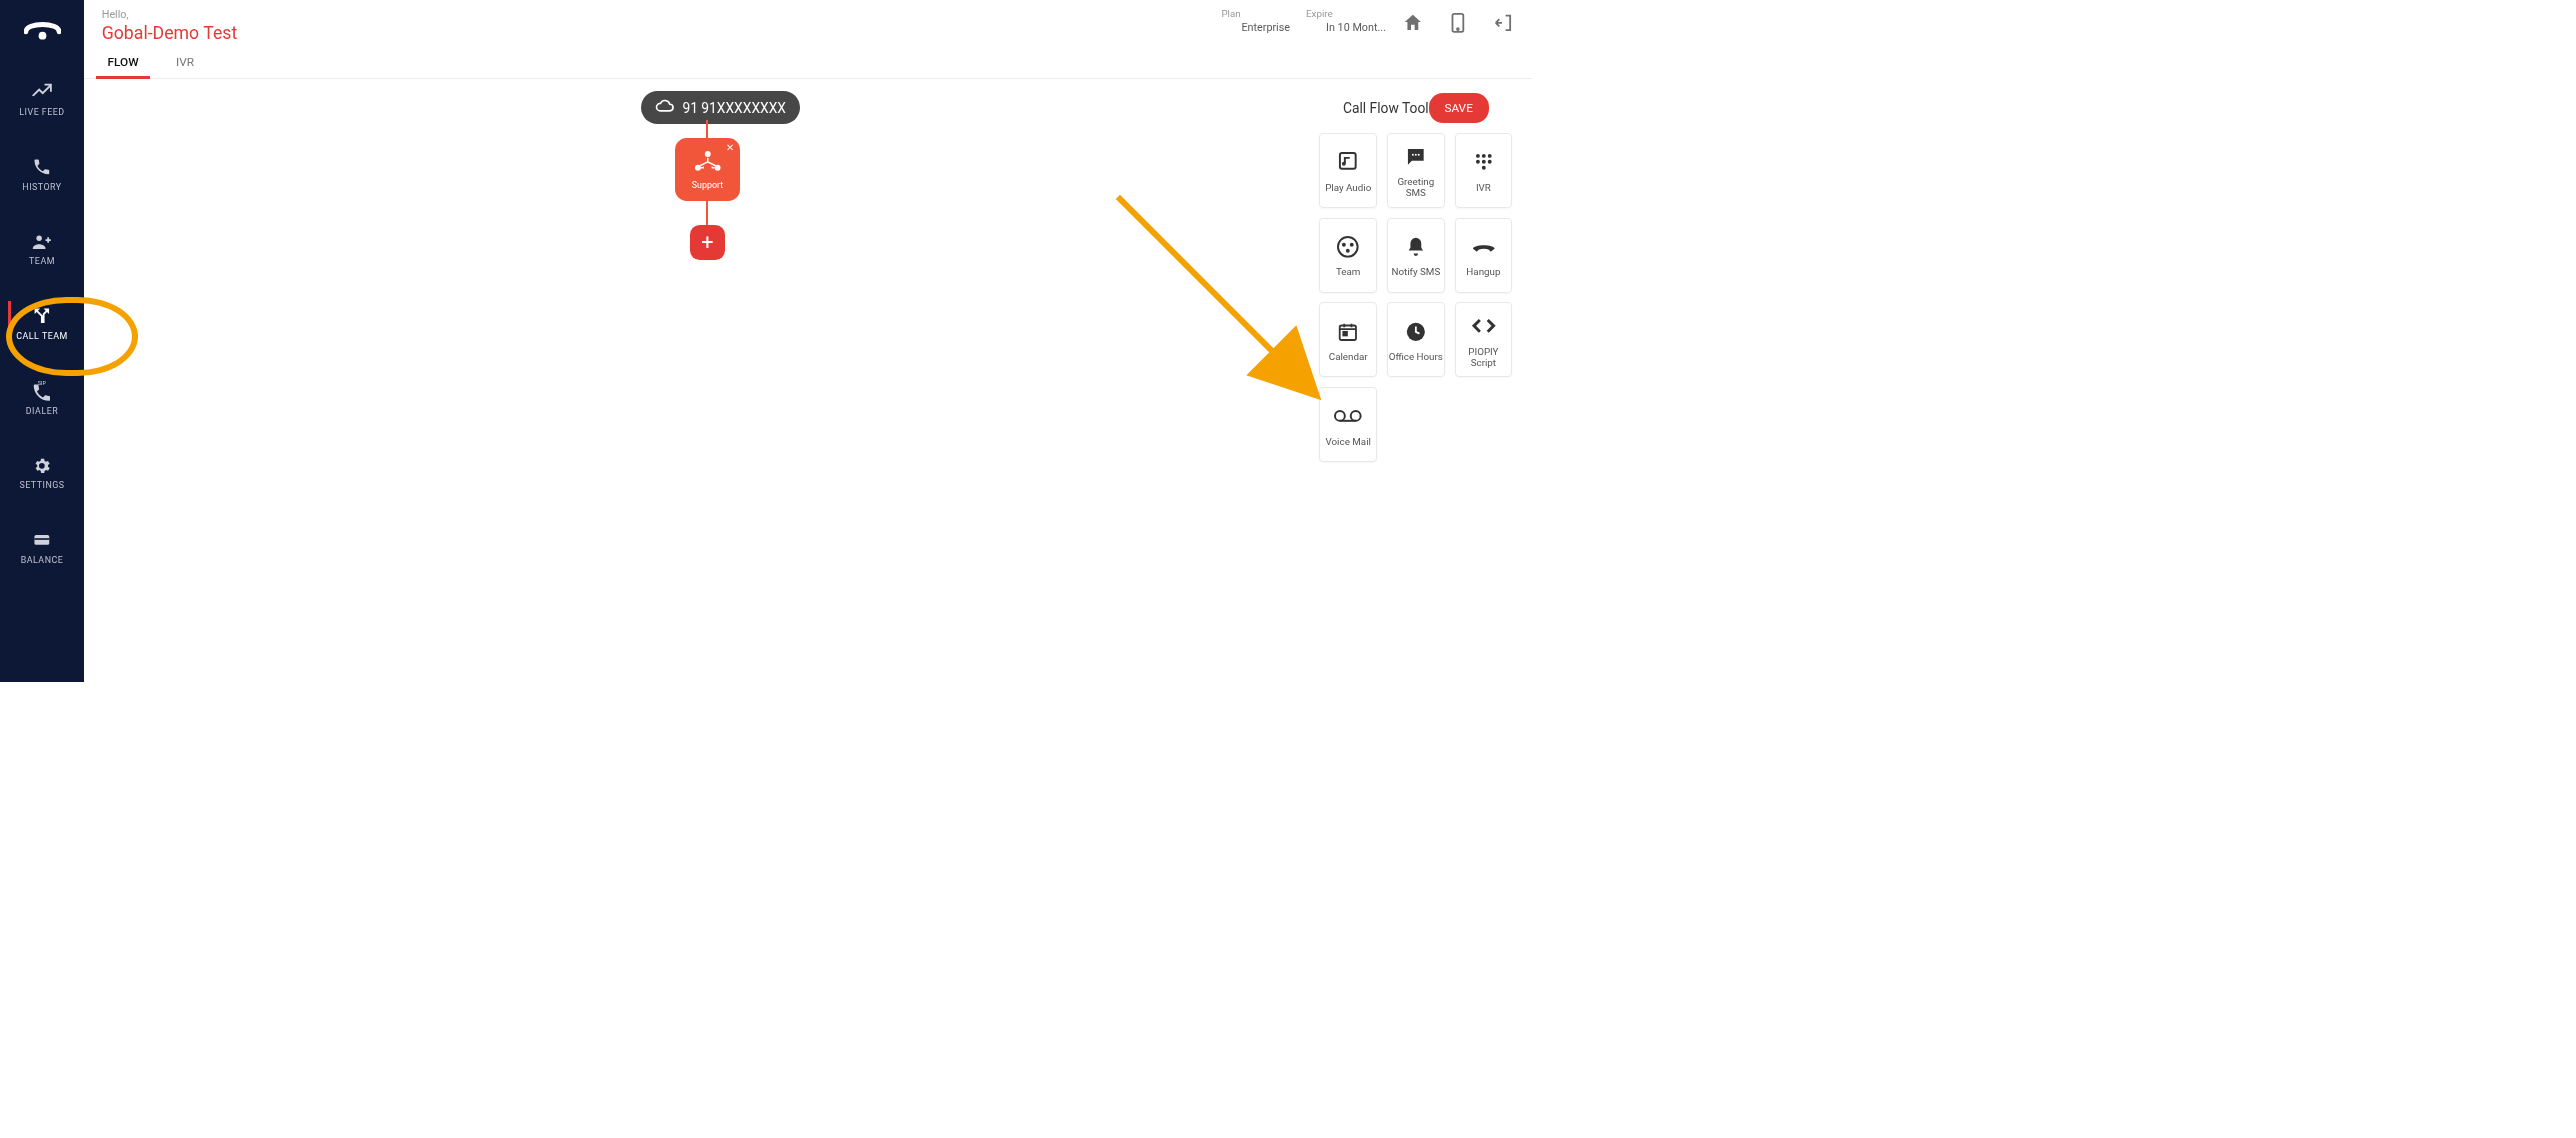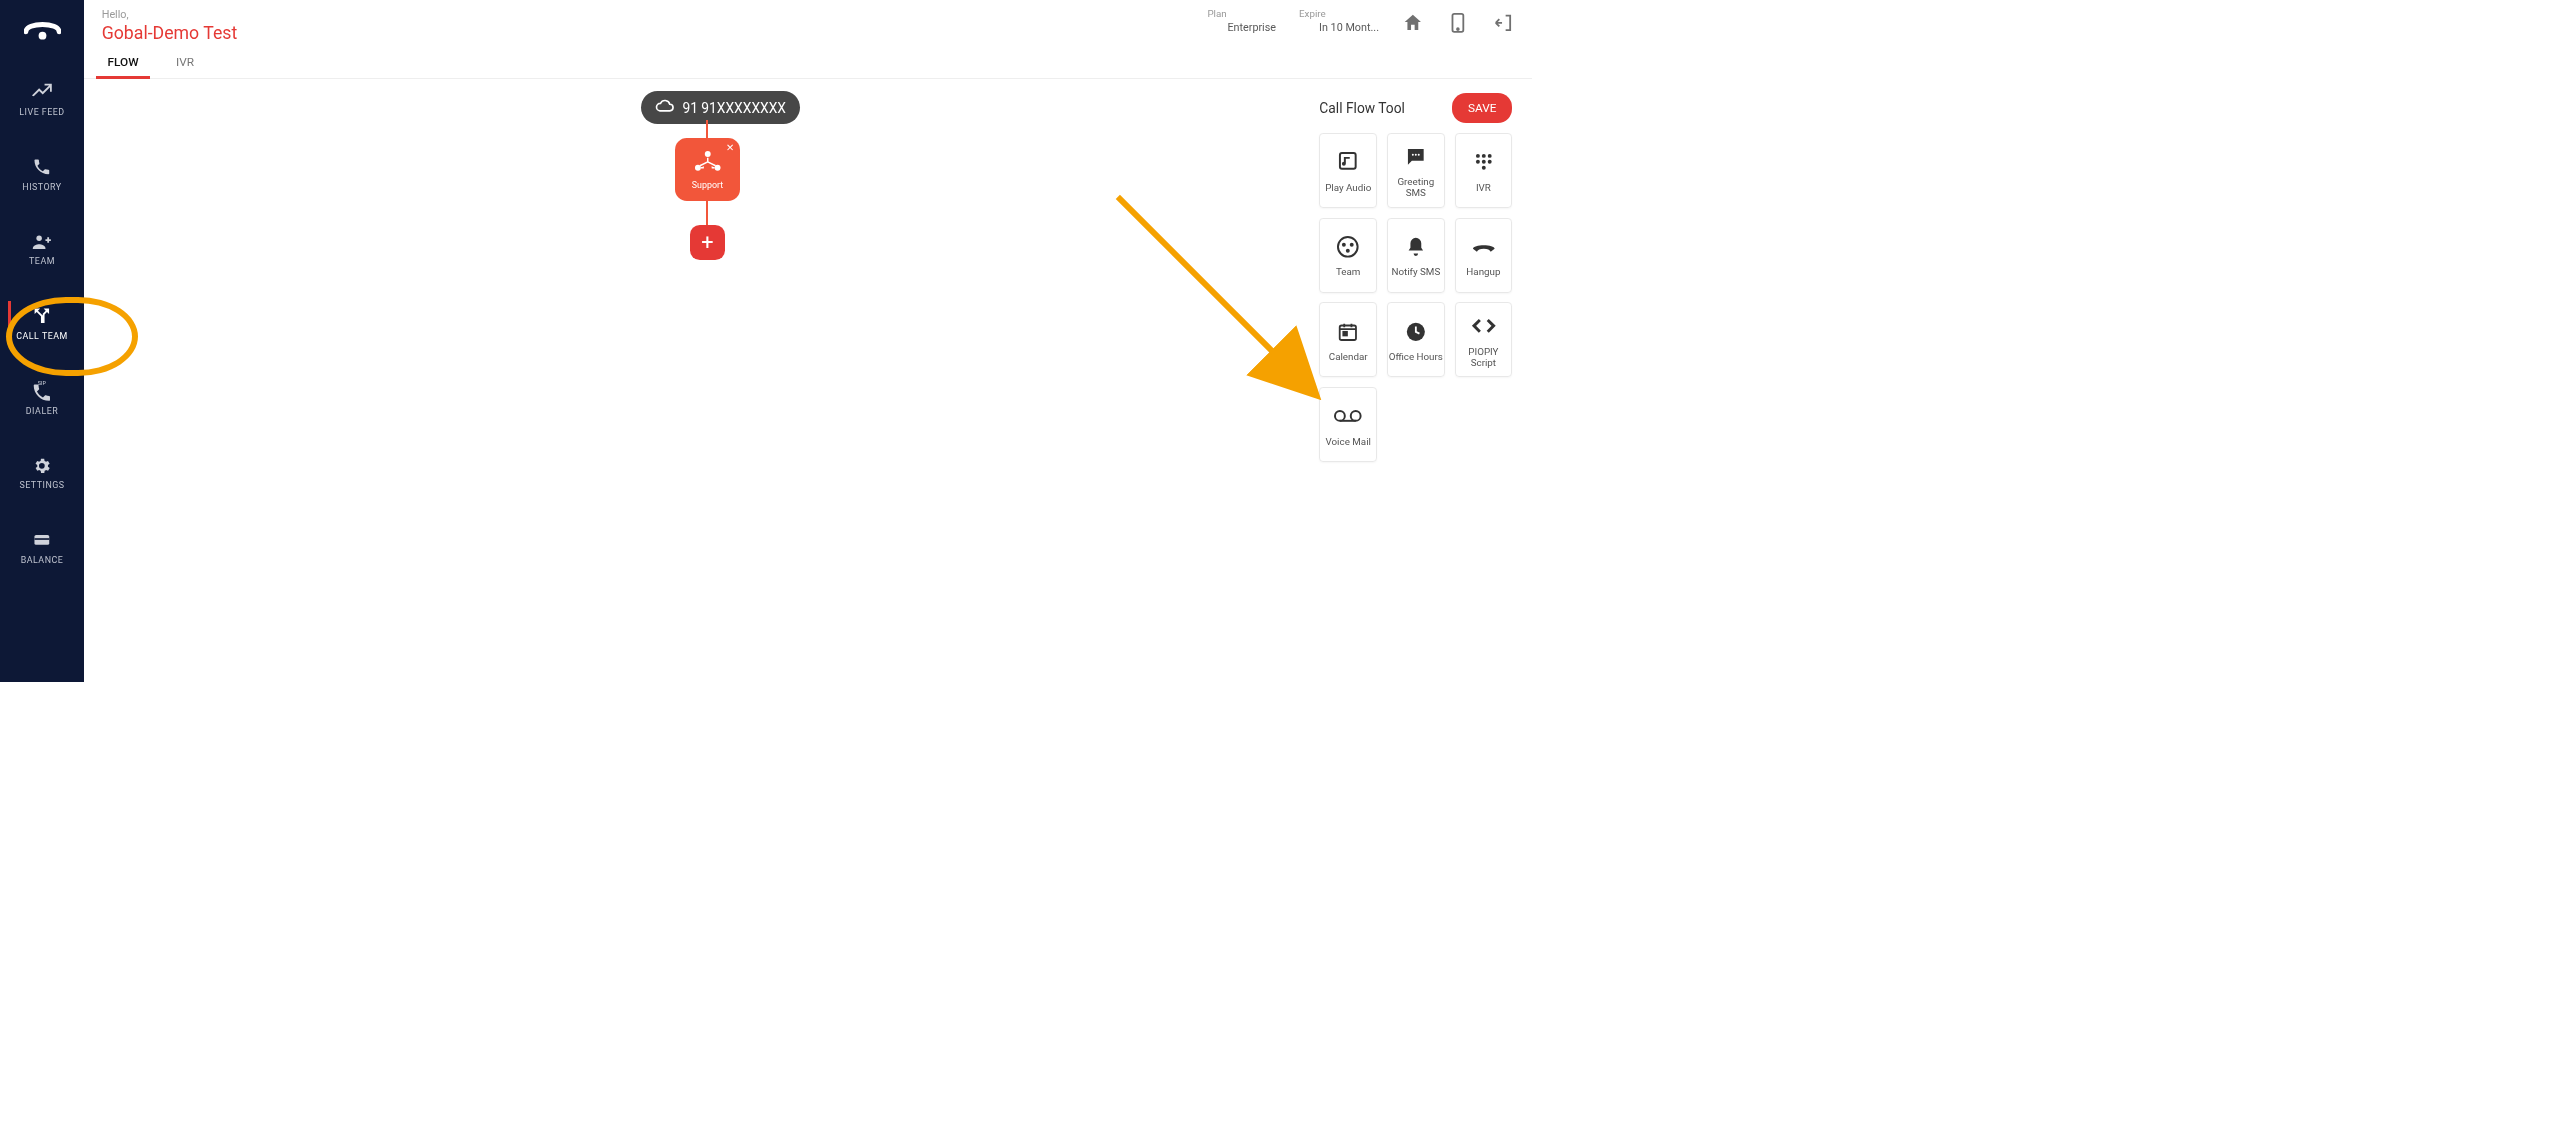--- a/index.html
+++ b/index.html
@@ -17,21 +17,21 @@
     .nav-item.active .nav-label { color:#fff; }
 
     
     .ring { position:absolute; left: 5.9px; width: 132px; height: 79px; border: 6.9px solid #f5a100; border-radius: 50% / 55%; pointer-events:none; z-index:30; }
 
     
     .main { flex:1; background:#fff; display:flex; flex-direction:column; position:relative; }
     .header { display:flex; justify-content:space-between; padding: 7.9px 17.7px 0 17.7px; }
     .hello { font-size: 10.8px; color:#9a9a9a; }
     .account-name { color:#e53935; font-size: 17.7px; margin-top: 2px; }
-    .top-right { display:flex; align-items:flex-start; gap: 23px; }
+    .top-right { display:flex; align-items:flex-start; gap: 16px; }
     .meta { display:flex; flex-direction:column; font-size:9.8px; color:#9a9a9a; line-height:1.3; }
     .meta .val { color:#5a5a5a; font-size:10.8px;padding-left:20px; }
     .top-icons { display:flex; align-items:center; gap: 23.6px; color:#707070; margin-top: 3.9px; }
     .top-icons .ticon { width:21.7px; height:21.7px; cursor:pointer; display:flex; align-items:center; justify-content:center; }
 
     .section-title { font-size: 10.8px; color:#888; padding: 13.8px 17.7px 0 17.7px; }
     .tabs { display:flex; gap: 25.6px; padding: 5.9px 17.7px 0 17.7px; border-bottom: 1px solid #eee; }
     .tab { font-size: 11.8px; color:#777; padding: 5.9px 5.9px 9.8px 5.9px; cursor:pointer; position:relative; }
     .tab.active { color:#111; font-weight:500; }
     .tab.active::after { content:""; position:absolute; left:-5.9px; right:-5.9px; bottom:-1px; height:3px; background:#e53935; }
@@ -42,21 +42,21 @@
     .phone-pill { position:absolute; left: 557px; top: 11.8px; background:#474747; color:#fff; display:flex; align-items:center; gap:7.9px; padding: 7.9px 13.8px; border-radius: 17.7px; font-size: 13.8px; }
     .connector { position:absolute; left: 622px; top: 41px; width:2px; height: 19.7px; background:#f2563a; }
     .support-node { position:absolute; left: 591px; top: 59px; width:65px; height:63px; background:#f2563a; border-radius:11.8px; display:flex; flex-direction:column; align-items:center; justify-content:center; color:#fff; }
     .support-node .close-x { position:absolute; top:3.9px; right:5.9px; font-size:9.8px; cursor:pointer; }
     .support-label { font-size: 8.9px; margin-top:2px; }
     .connector2 { position:absolute; left: 622px; top: 122px; width:2px; height: 23.6px; background:#f2563a; }
     .add-node { position:absolute; left: 606px; top: 146px; width:35px; height:35px; background:#e53935; border-radius:9.8px; color:#fff; display:flex; align-items:center; justify-content:center; font-size:21.7px; cursor:pointer; }
 
     
     .tool-panel { position:absolute; right: 19.7px; top: 13.8px; width: 193px; }
-    .tool-header { display:flex; align-items:center; justify-content:space-between; margin-bottom: 9.8px; }
+    .tool-header { display:flex; align-items:center; justify-content:center; margin-bottom: 9.8px; }
     .tool-title { font-size: 13.8px; color:#333; }
     .save-btn { background:#e53935; color:#fff; border:none; font-size:11.8px; padding:7.9px 15.8px; border-radius:14px; cursor:pointer; }
     .tool-grid { display:grid; grid-template-columns: 1fr 1fr 1fr; gap: 9.8px; }
     .tool-card { border:1px solid #e8e8e8; border-radius:3.9px; height: 75px; display:flex; flex-direction:column; align-items:center; justify-content:center; gap:5.9px; cursor:grab; box-shadow: 0 1px 2px rgba(0,0,0,0.04); }
     .tool-card .tico { width:27.6px; height:27.6px; display:flex; align-items:center; justify-content:center; color:#333; }
     .tool-card .tlabel { font-size: 9.8px; color:#555; text-align:center; }
 
     
     .arrow-annot { position:absolute; left: 1024px; top: 108px; width: 236px; height: 236px; pointer-events:none; z-index:20; }
   </style>

